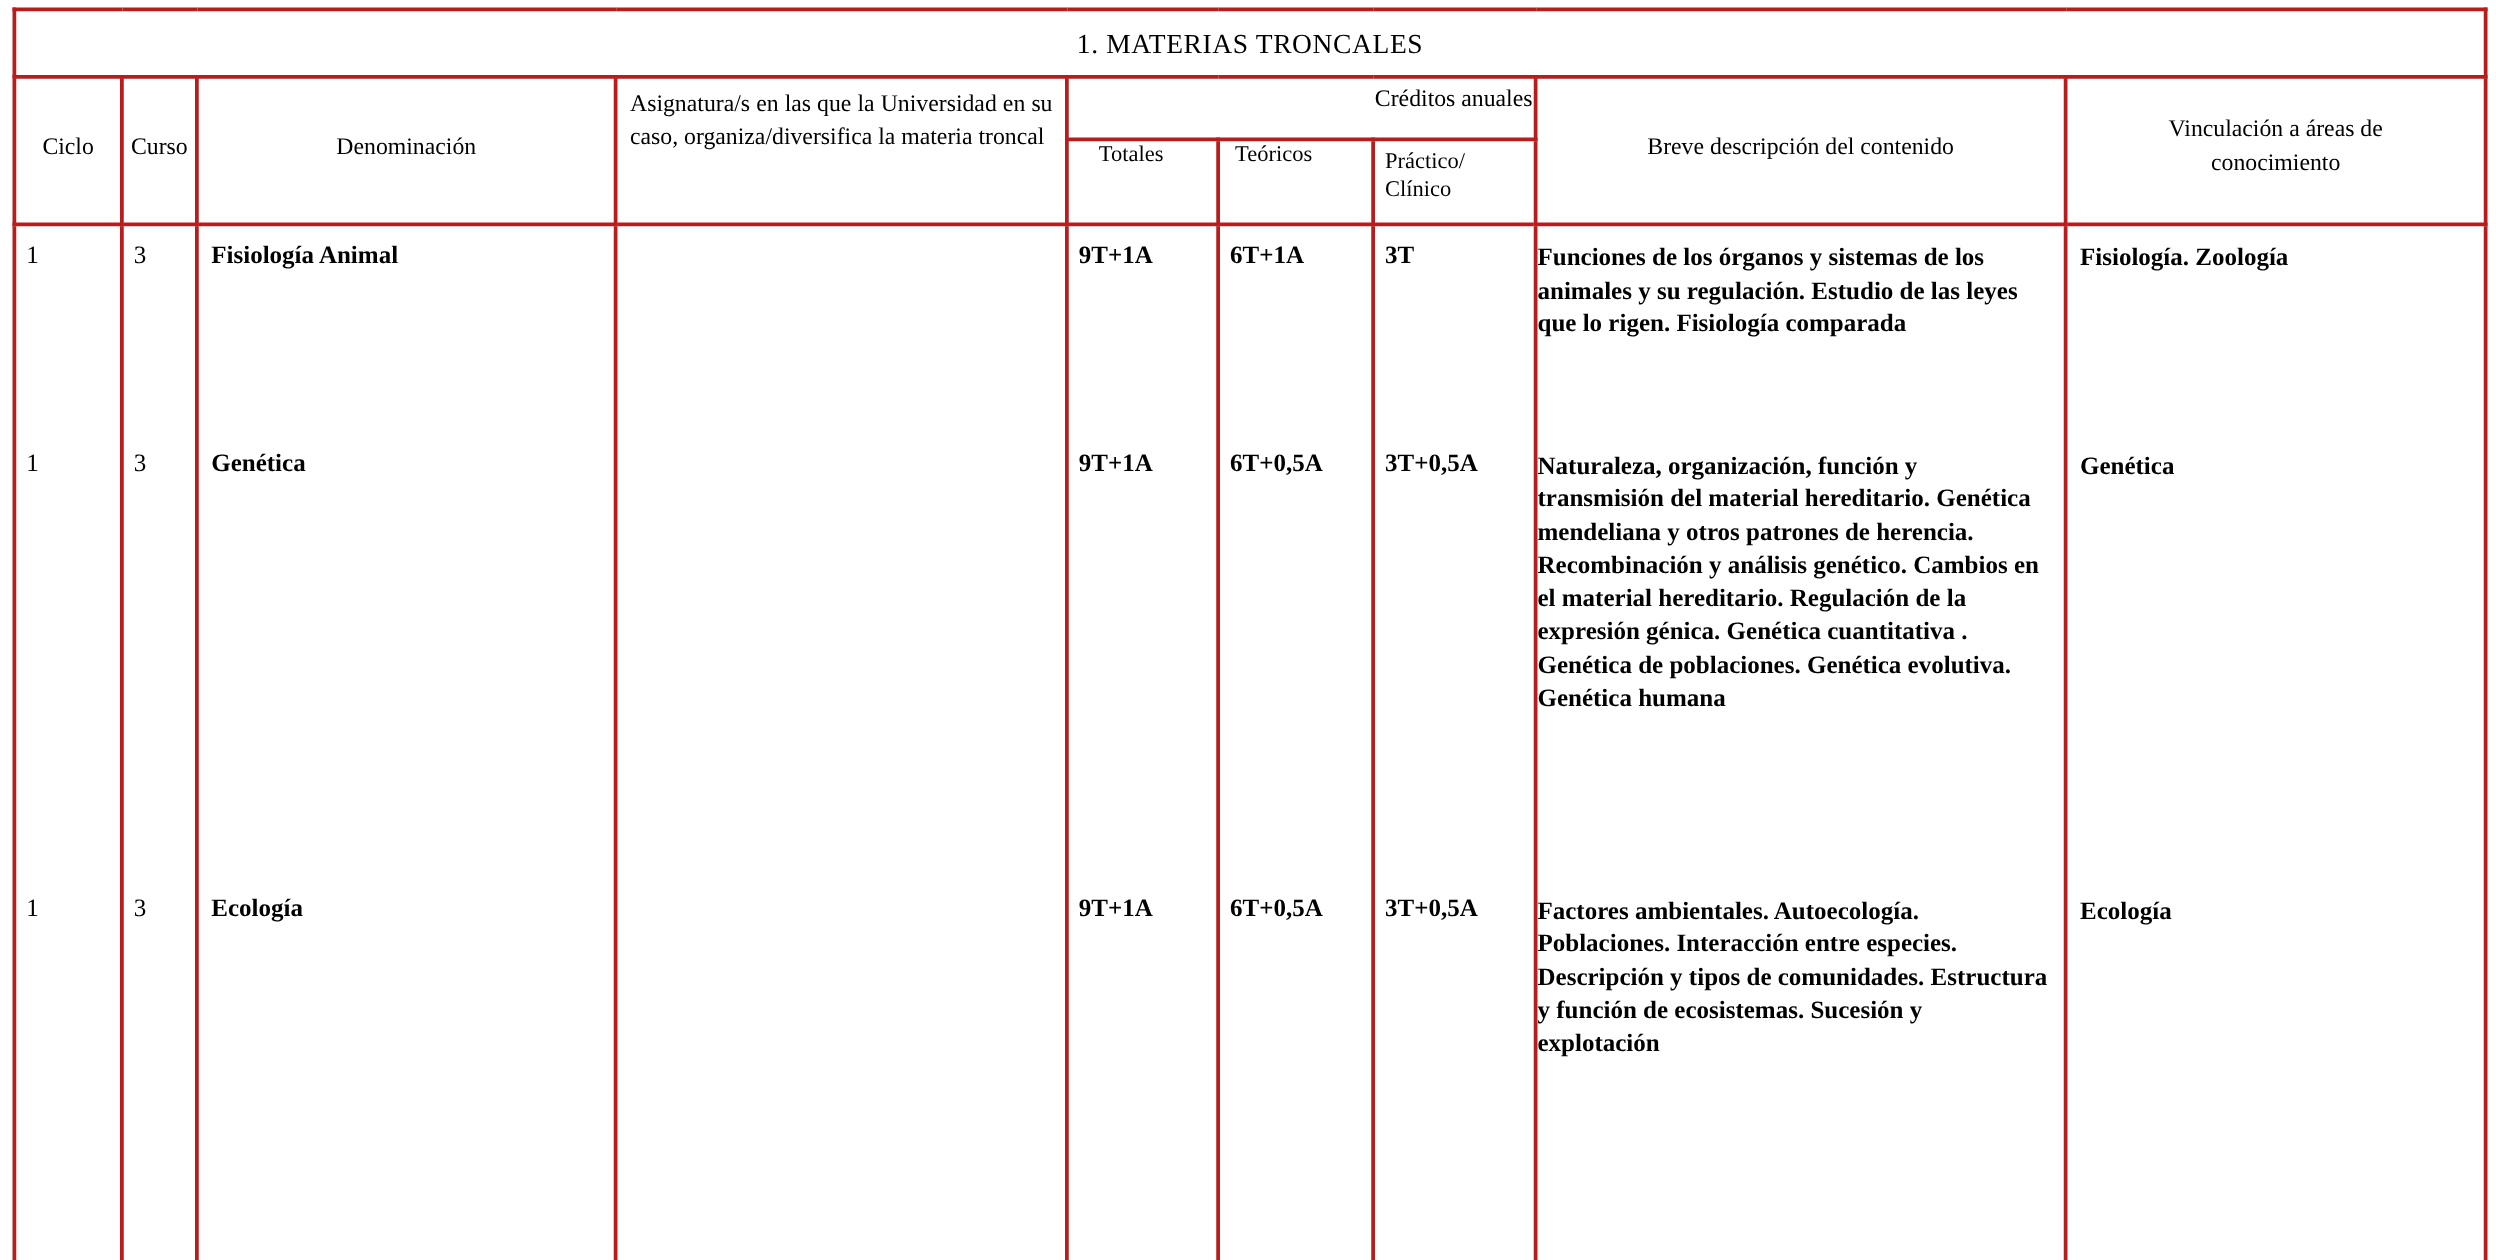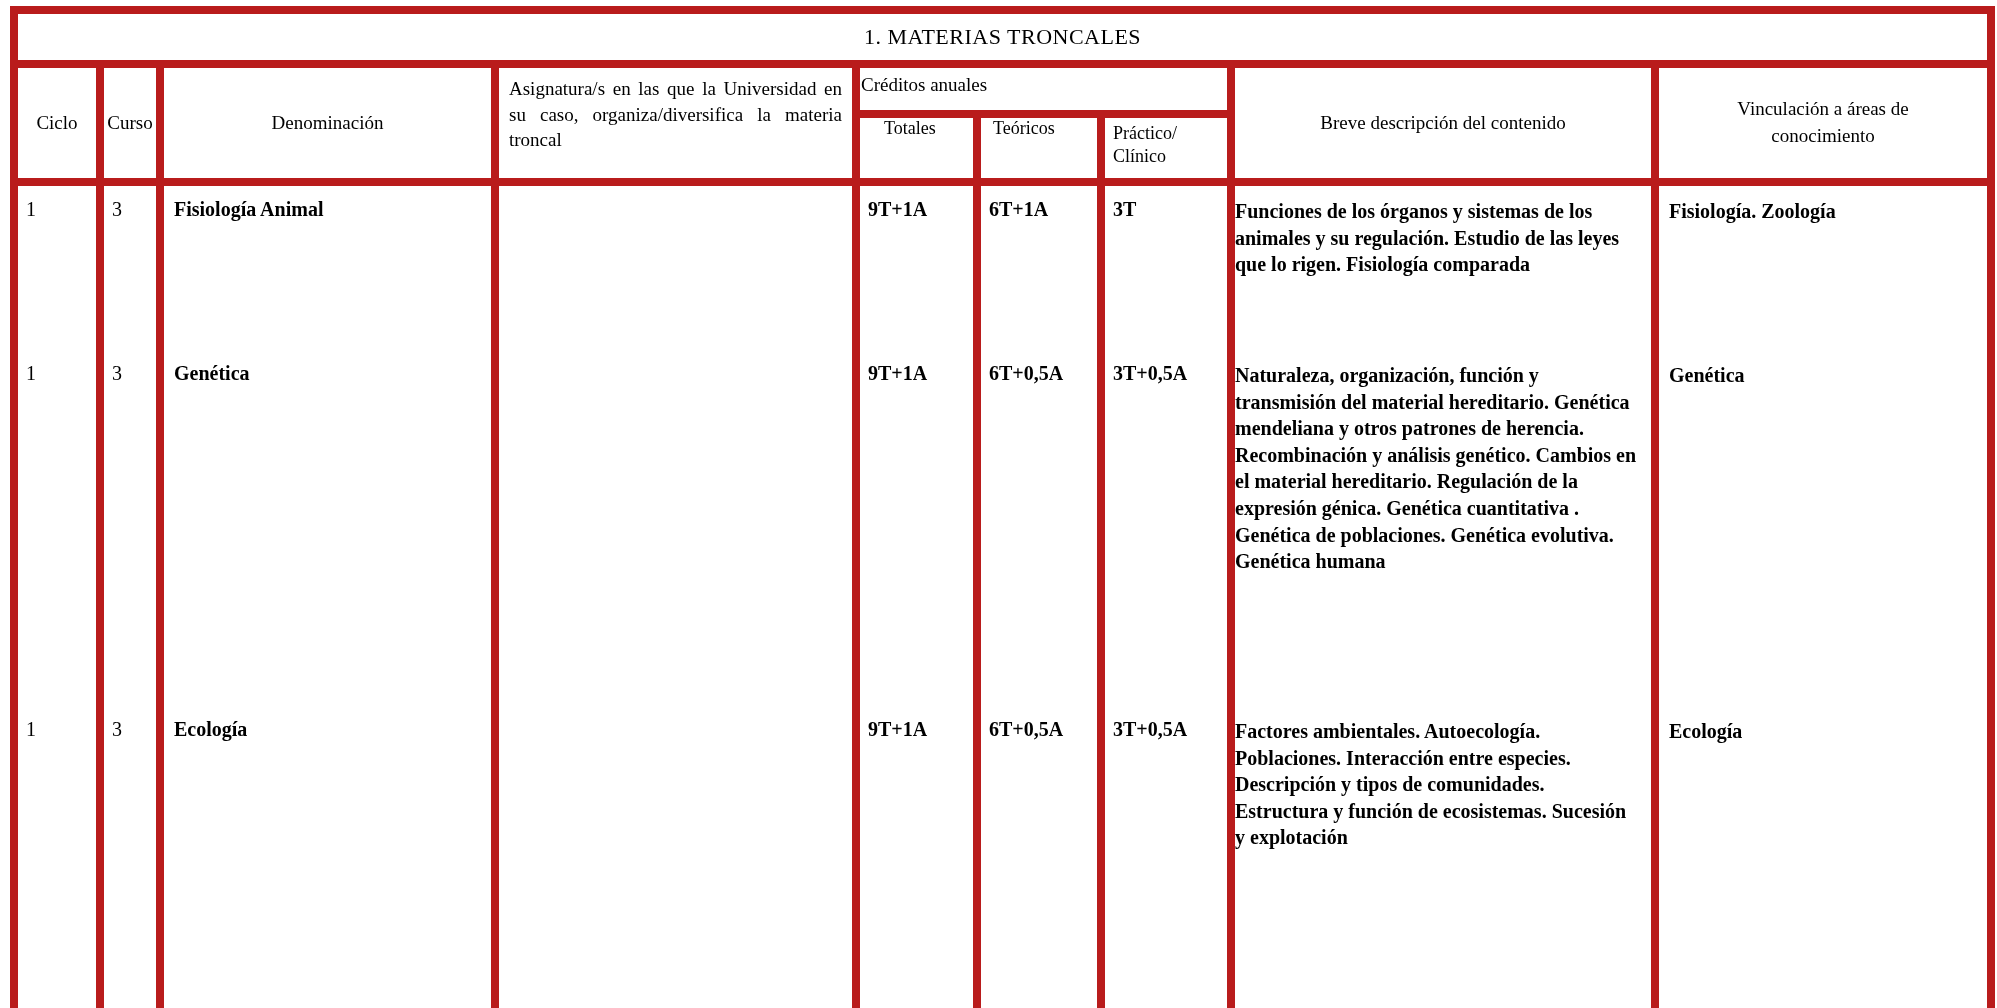--- a/index.html
+++ b/index.html
@@ -17,21 +17,21 @@
     box-sizing: border-box;
     width: 1997px;
     height: 1008px;
   }
   table.doc {
     border-collapse: collapse;
     table-layout: fixed;
     width: 1977px;
   }
   table.doc td {
-    border: 8px solid #b91c1c;
+    border: 3px solid #b91c1c;
     vertical-align: top;
     box-sizing: border-box;
     overflow: hidden;
   }
   
   tr.title-row td {
     height: 54px;
     text-align: center;
     vertical-align: middle;
     font-size: 22px;
@@ -44,21 +44,21 @@
     padding-top: 44px;
   }
   .th-asignatura {
     text-align: justify;
     padding: 8px 10px 0 10px;
     font-size: 19px;
     line-height: 1.35;
   }
   .th-creditos {
     height: 50px;
-    text-align: left;
+    text-align: right;
     vertical-align: middle;
     padding-top: 6px;
   }
   tr.head-sub td {
     height: 68px;
     font-size: 18px;
   }
   .th-totales {
     vertical-align: bottom;
     padding: 0 0 12px 24px;

